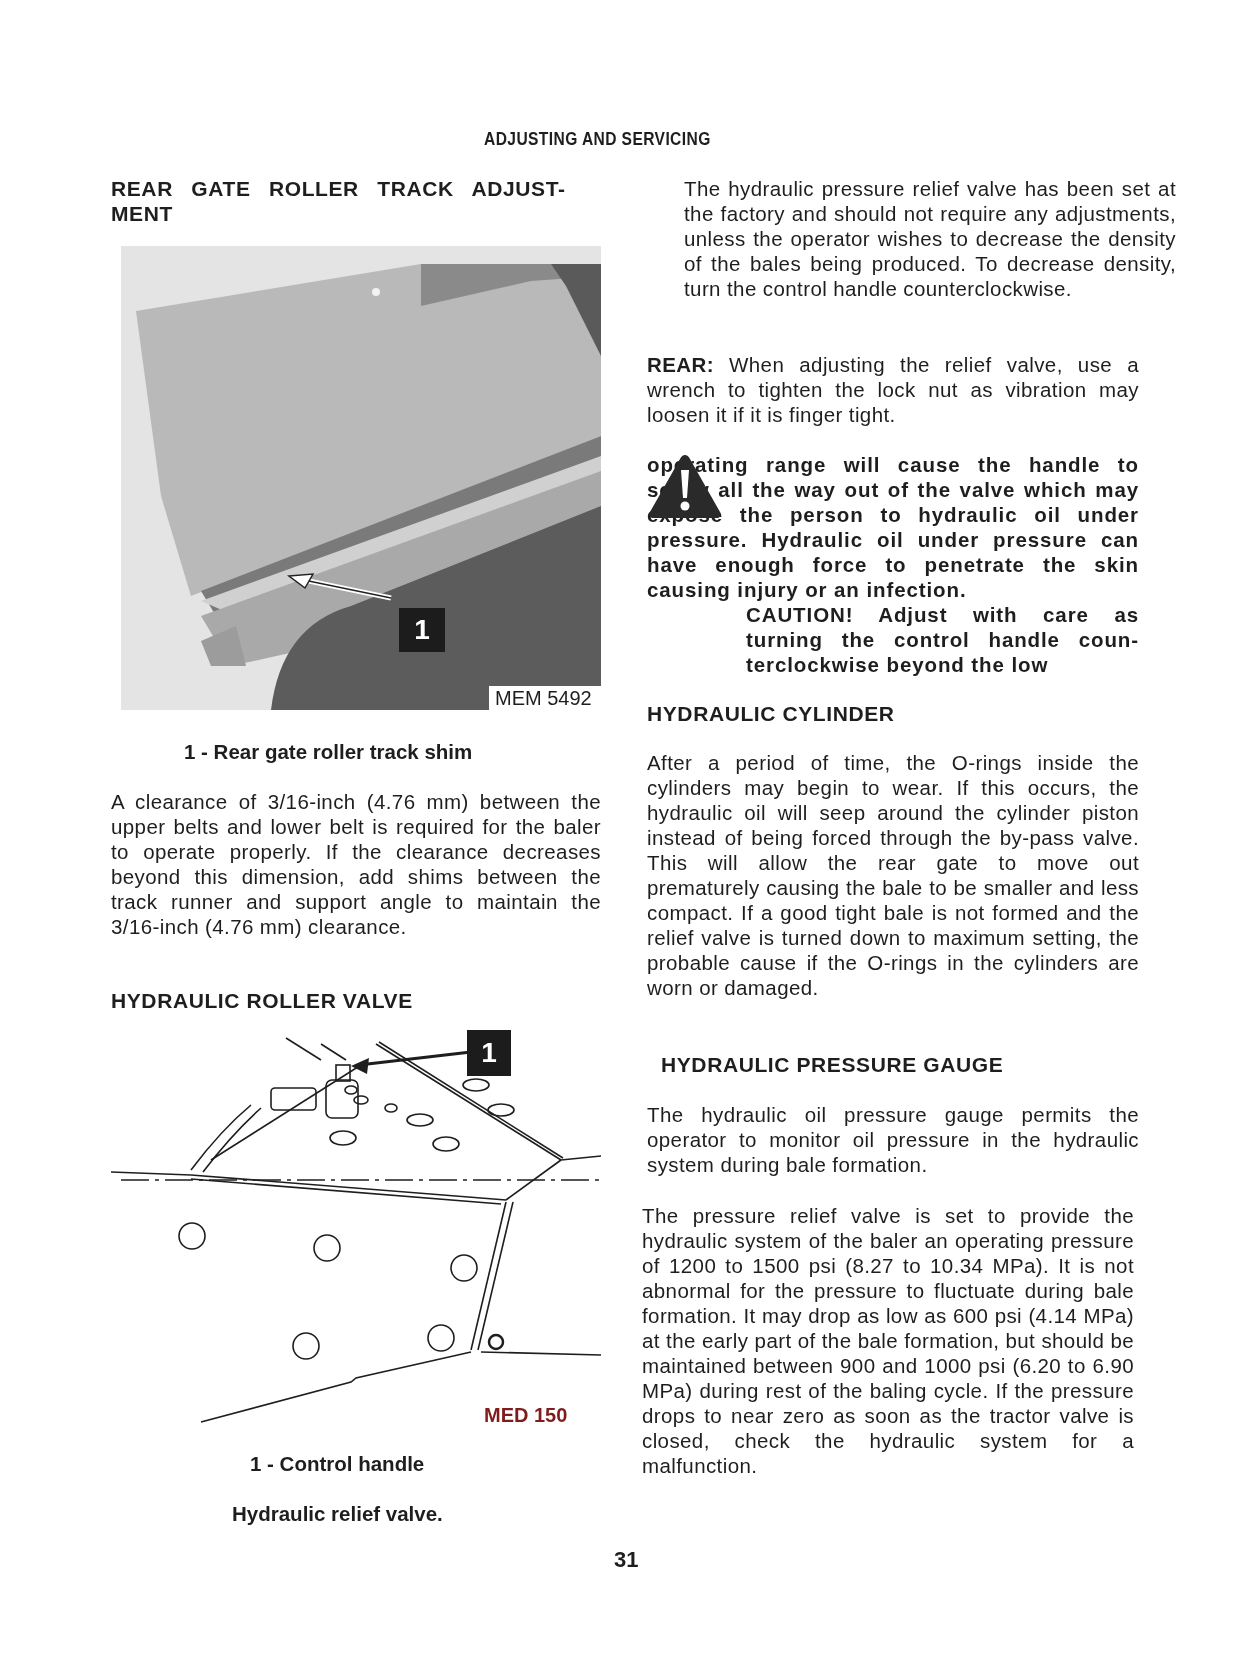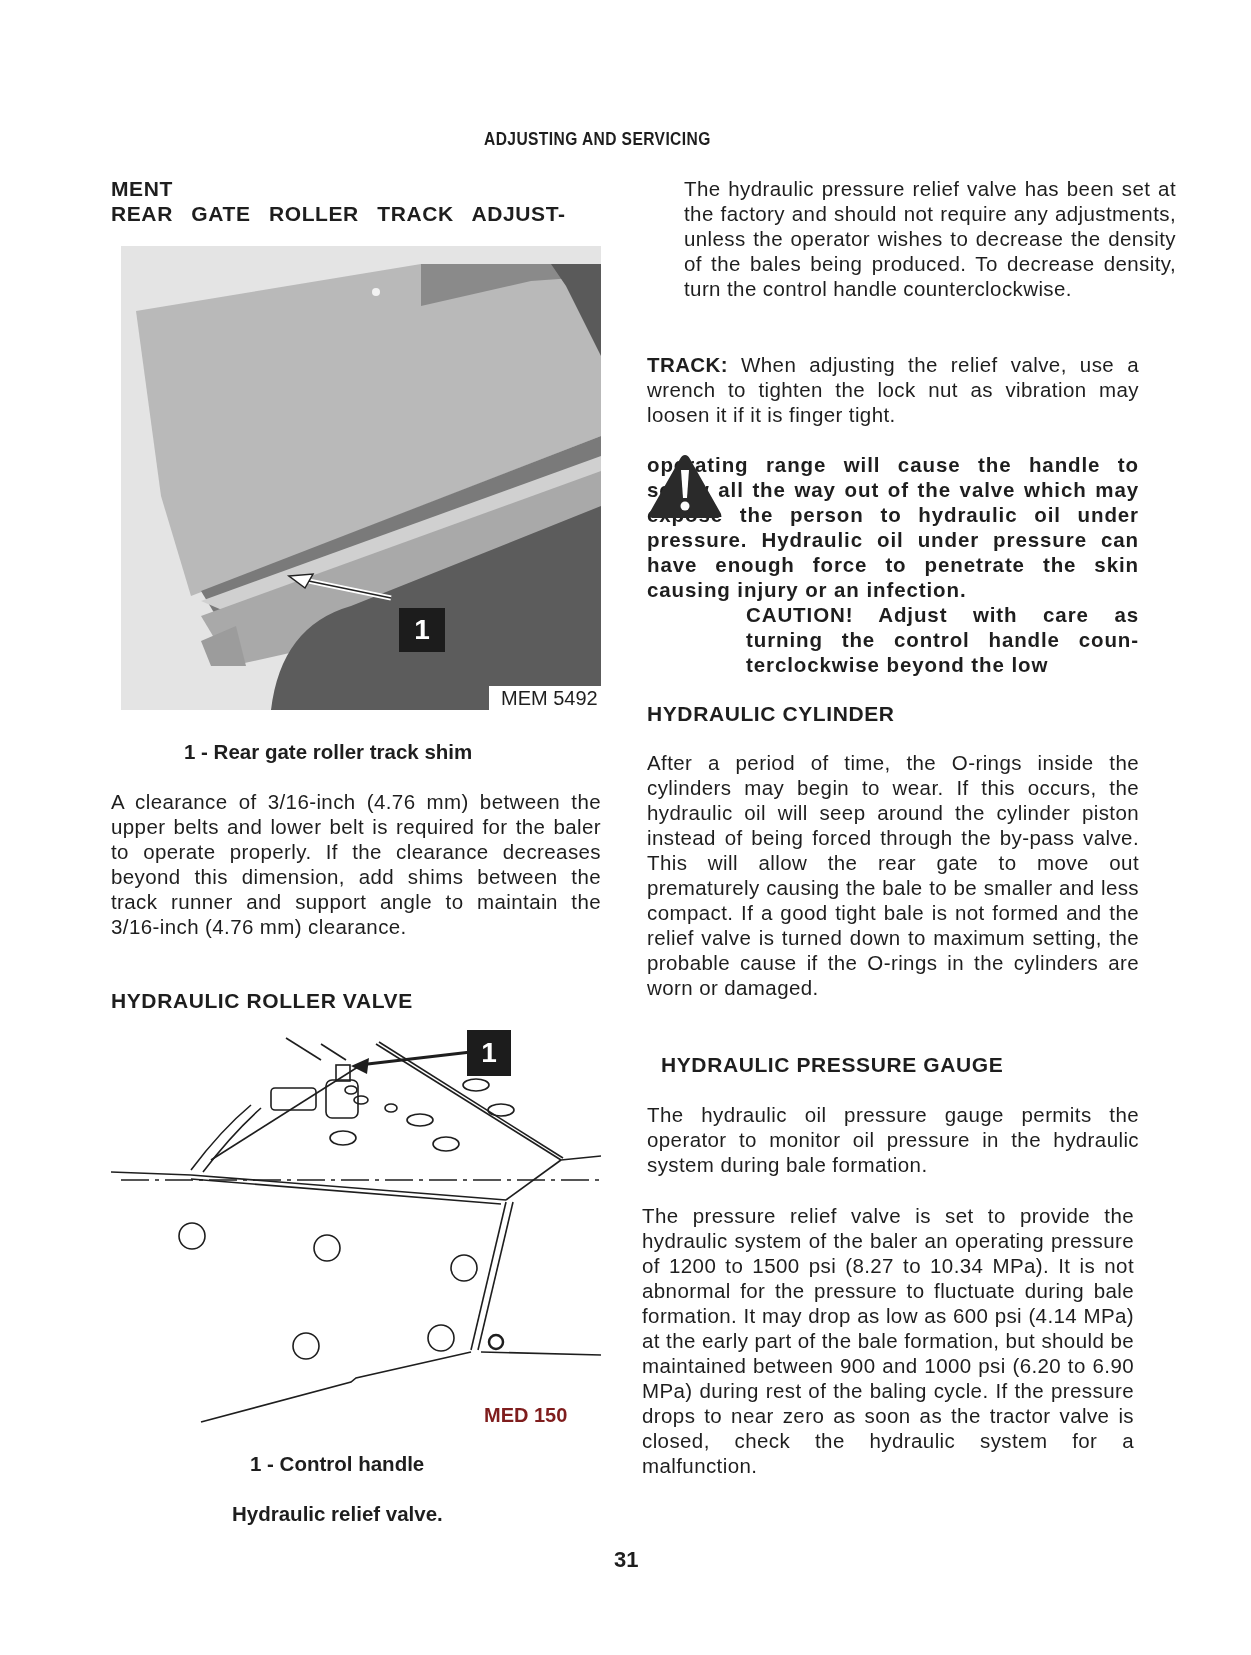--- a/index.html
+++ b/index.html
@@ -15,42 +15,42 @@
   .photo { background:linear-gradient(160deg,#d9d9d9 0%,#bdbdbd 45%,#9a9a9a 70%,#6b6b6b 100%); overflow:hidden; }
   .code { font-size:20px; white-space:nowrap; }
   .lbl { background:#1c1c1c; color:#fff; font-weight:bold; font-size:28px; text-align:center; }
 </style>
 </head>
 <body>
 
 <div class="abs hdr" style="left:484px; top:128px;">ADJUSTING AND SERVICING</div>
 
 <div class="abs h2" style="left:111px; top:176px; width:490px; word-spacing:12px;">
+  <div>REAR GATE ROLLER TRACK ADJUST-</div>
   <div>MENT</div>
-  <div>REAR GATE ROLLER TRACK ADJUST-</div>
 </div>
 
 <div class="abs photo" style="left:121px; top:246px; width:480px; height:464px;">
   <svg width="480" height="464" viewBox="0 0 480 464">
     <rect x="0" y="0" width="480" height="464" fill="#e4e4e4"></rect>
     <polygon points="15,65 300,18 480,20 480,190 70,350 40,250" fill="#b9b9b9"></polygon>
     <polygon points="300,18 300,60 410,35 480,30 480,18" fill="#8a8a8a"></polygon>
     <polygon points="430,18 480,18 480,110 445,40" fill="#5a5a5a"></polygon>
     <polygon points="80,345 480,190 480,225 95,370" fill="#7a7a7a"></polygon>
     <polygon points="80,355 480,210 480,235 115,370" fill="#d0d0d0"></polygon>
     <polygon points="80,370 480,225 480,280 200,400 110,420" fill="#a9a9a9"></polygon>
     <polygon points="80,395 115,380 125,420 90,420" fill="#9c9c9c"></polygon>
     <path d="M150,464 Q160,380 230,360 L480,260 L480,464 Z" fill="#5c5c5c"></path>
     <circle cx="255" cy="46" r="4" fill="#f2f2f2"></circle>
     <line x1="270" y1="352" x2="178" y2="333" stroke="#ffffff" stroke-width="5"></line>
     <line x1="270" y1="352" x2="178" y2="333" stroke="#222" stroke-width="1.5"></line>
     <polygon points="168,330 192,328 184,342" fill="#ffffff" stroke="#222" stroke-width="1.5"></polygon>
   </svg>
   <div class="abs lbl" style="left:278px; top:362px; width:46px; height:44px; line-height:44px;">1</div>
-  <div class="abs code" style="left:368px; top:440px; width:112px; height:24px; background:#fff; line-height:24px; padding-left:12px;">MEM 5492</div>
+  <div class="abs code" style="left:368px; top:440px; width:112px; height:24px; background:#fff; line-height:24px; padding-left:6px;">MEM 5492</div>
 </div>
 
 <div class="abs caption" style="left:184px; top:740px;">1 - Rear gate roller track shim</div>
 
 <div class="abs body" style="left:111px; top:789px; width:490px;">A clearance of 3/16-inch (4.76 mm) between the upper belts and lower belt is required for the baler to operate properly. If the clearance decreases beyond this dimension, add shims between the track runner and support angle to maintain the 3/16-inch (4.76 mm) clearance.</div>
 
 <div class="abs h2" style="left:111px; top:988px;">HYDRAULIC ROLLER VALVE</div>
 
 <div class="abs" style="left:111px; top:1030px; width:490px; height:420px;">
   <svg width="490" height="420" viewBox="0 0 490 420" fill="none" stroke="#1e1e1e" stroke-width="1.6">
@@ -94,21 +94,21 @@
   <div class="abs lbl" style="left:356px; top:0px; width:44px; height:46px; line-height:46px;">1</div>
   <div class="abs code" style="left:373px; top:374px; font-weight:bold; color:#7f1d1d;">MED 150</div>
 </div>
 
 <div class="abs caption" style="left:250px; top:1452px;">1 - Control handle</div>
 <div class="abs caption" style="left:232px; top:1502px;">Hydraulic relief valve.</div>
 
 <div class="abs body" style="left:684px; top:176px; width:492px;">The hydraulic pressure relief valve has been set at the factory and should not require any adjustments, unless the operator wishes to decrease the density of the bales being produced. To decrease density, turn the control handle counterclockwise.</div>
 
 <div class="abs body" style="left:647px; top:352px; width:492px;">
-  <b>TRACK:</b><span> When adjusting the relief valve, use a wrench to tighten the lock nut as vibration may loosen it if it is finger tight.</span>
+  <b>REAR:</b><span> When adjusting the relief valve, use a wrench to tighten the lock nut as vibration may loosen it if it is finger tight.</span>
 </div>
 
 <div class="abs" style="left:647px; top:452px; width:492px;">
   <svg class="abs" style="left:0; top:0;" width="76" height="70" viewBox="0 0 76 70">
     <path d="M38,3 Q41,3 43,7 L73,60 Q75,66 69,66 L7,66 Q1,66 3,60 L33,7 Q35,3 38,3 Z" fill="#2a2a2a"></path>
     <path d="M34,18 L42,18 L40,46 L36,46 Z" fill="#ffffff"></path>
     <circle cx="38" cy="54" r="4.5" fill="#ffffff"></circle>
   </svg>
   <div class="caution">operating range will cause the handle to screw all the way out of the valve which may expose the person to hydraulic oil under pressure. Hydraulic oil under pressure can have enough force to penetrate the skin causing injury or an infection.</div>
   <div class="caution" style="margin-left:99px; margin-top:0;">CAUTION! Adjust with care as turning the control handle coun-terclockwise beyond the low</div>

